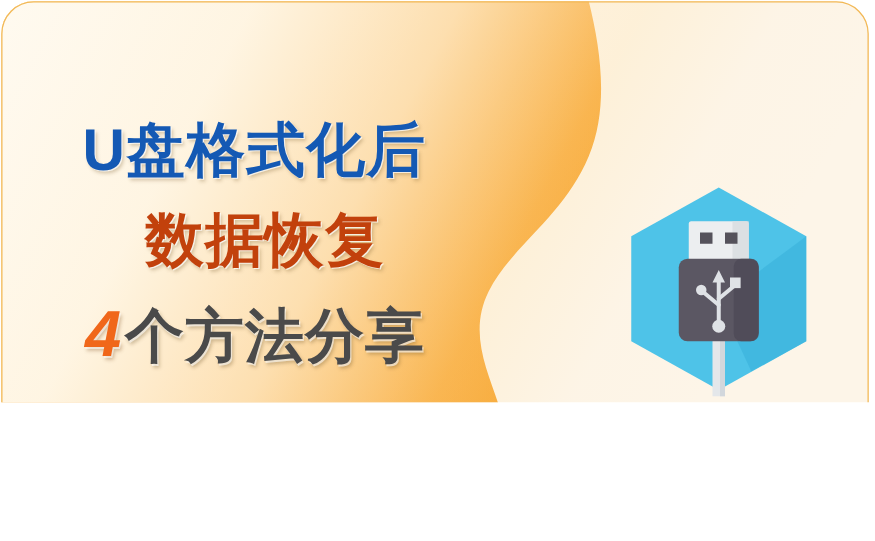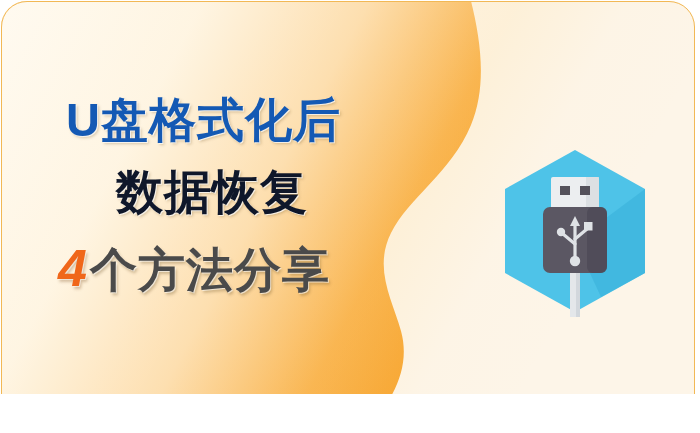--- a/index.html
+++ b/index.html
@@ -8,21 +8,21 @@
     padding: 0;
     background: #ffffff;
   }
   body {
     font-family: "Liberation Sans", "DejaVu Sans", sans-serif;
   }
 
   .banner {
     position: relative;
     width: 700px;
-    height: 394px;
+    height: 322px;
     overflow: hidden;
     background: #ffffff;
   }
 
   .card-border {
     position: absolute;
     left: 1px;
     top: 1px;
     width: 694px;
     height: 427px;
@@ -91,32 +91,32 @@
   .line1 {
     font-size: 47px;
     color: #1459b4;
     text-shadow:
       1px 1px 0 rgba(255,255,255,0.75),
       2px 2px 3px rgba(120,90,40,0.30);
     margin-left: 8px;
   }
   .line2 {
     font-size: 47px;
-    color: #0f172a;
+    color: #c2410c;
     margin-top: 25px;
     margin-left: 58px;
     text-shadow:
       1px 1px 0 rgba(255,255,255,0.75),
       2px 2px 3px rgba(120,90,40,0.30);
   }
   .line3 {
     font-size: 47px;
     color: #4a4a4a;
     margin-top: 27px;
-    margin-left: 0;
+    margin-left: 10px;
     text-shadow:
       1px 1px 0 rgba(255,255,255,0.6),
       2px 3px 3px rgba(110,80,35,0.32);
   }
   .num4 {
     color: #f0671a;
     font-size: 52px;
     font-style: italic;
     font-weight: 700;
     padding-right: 2px;

